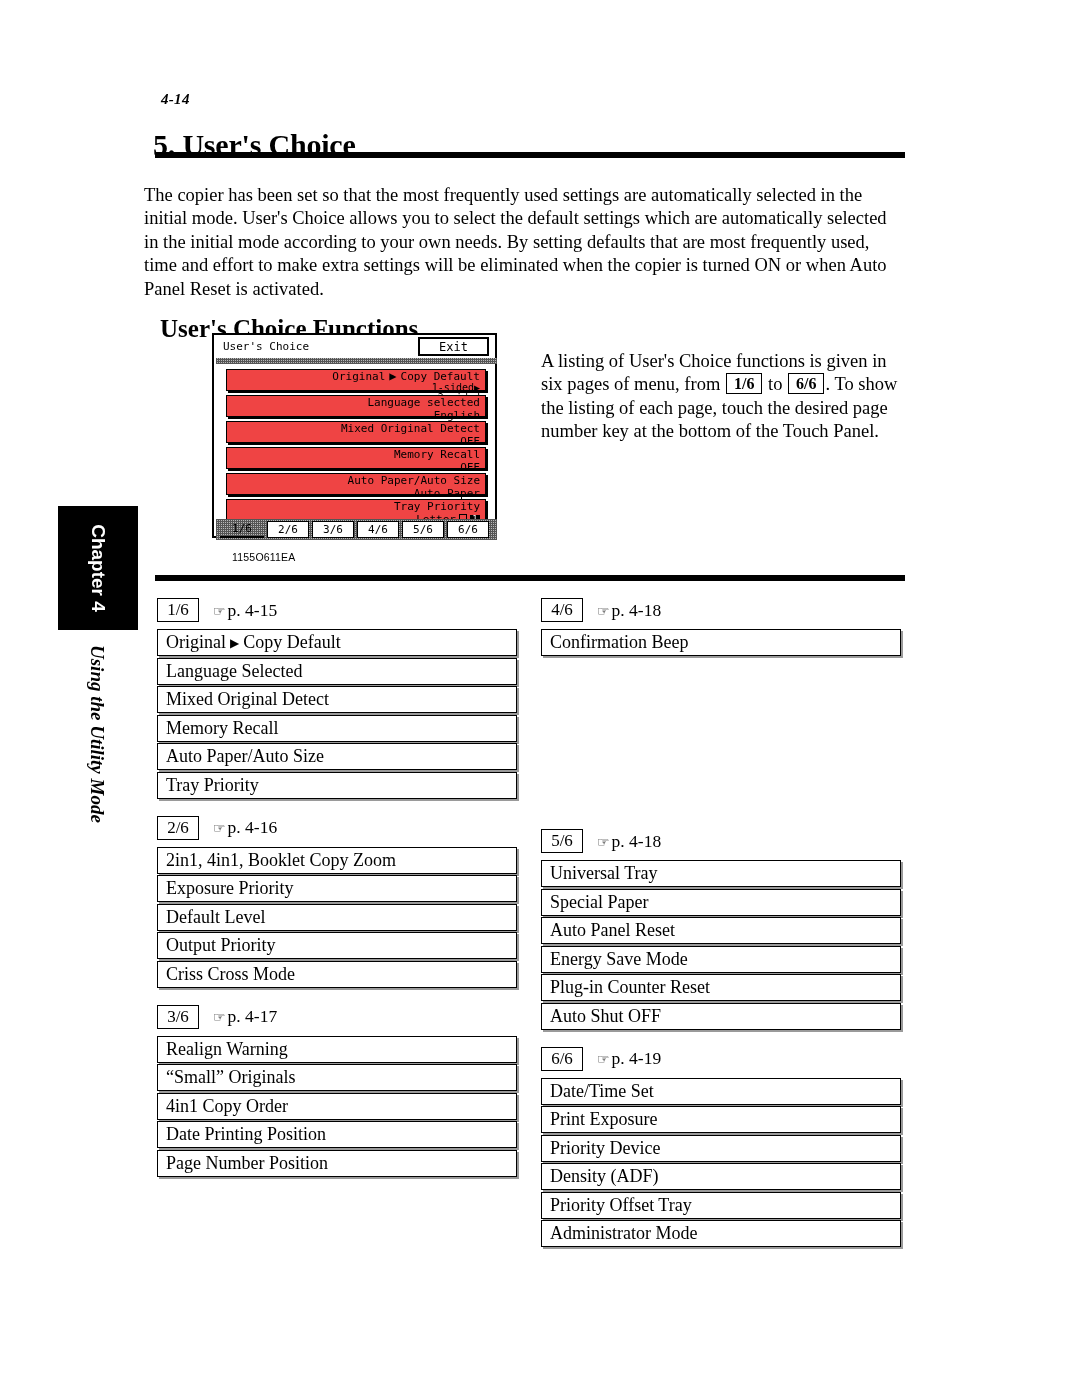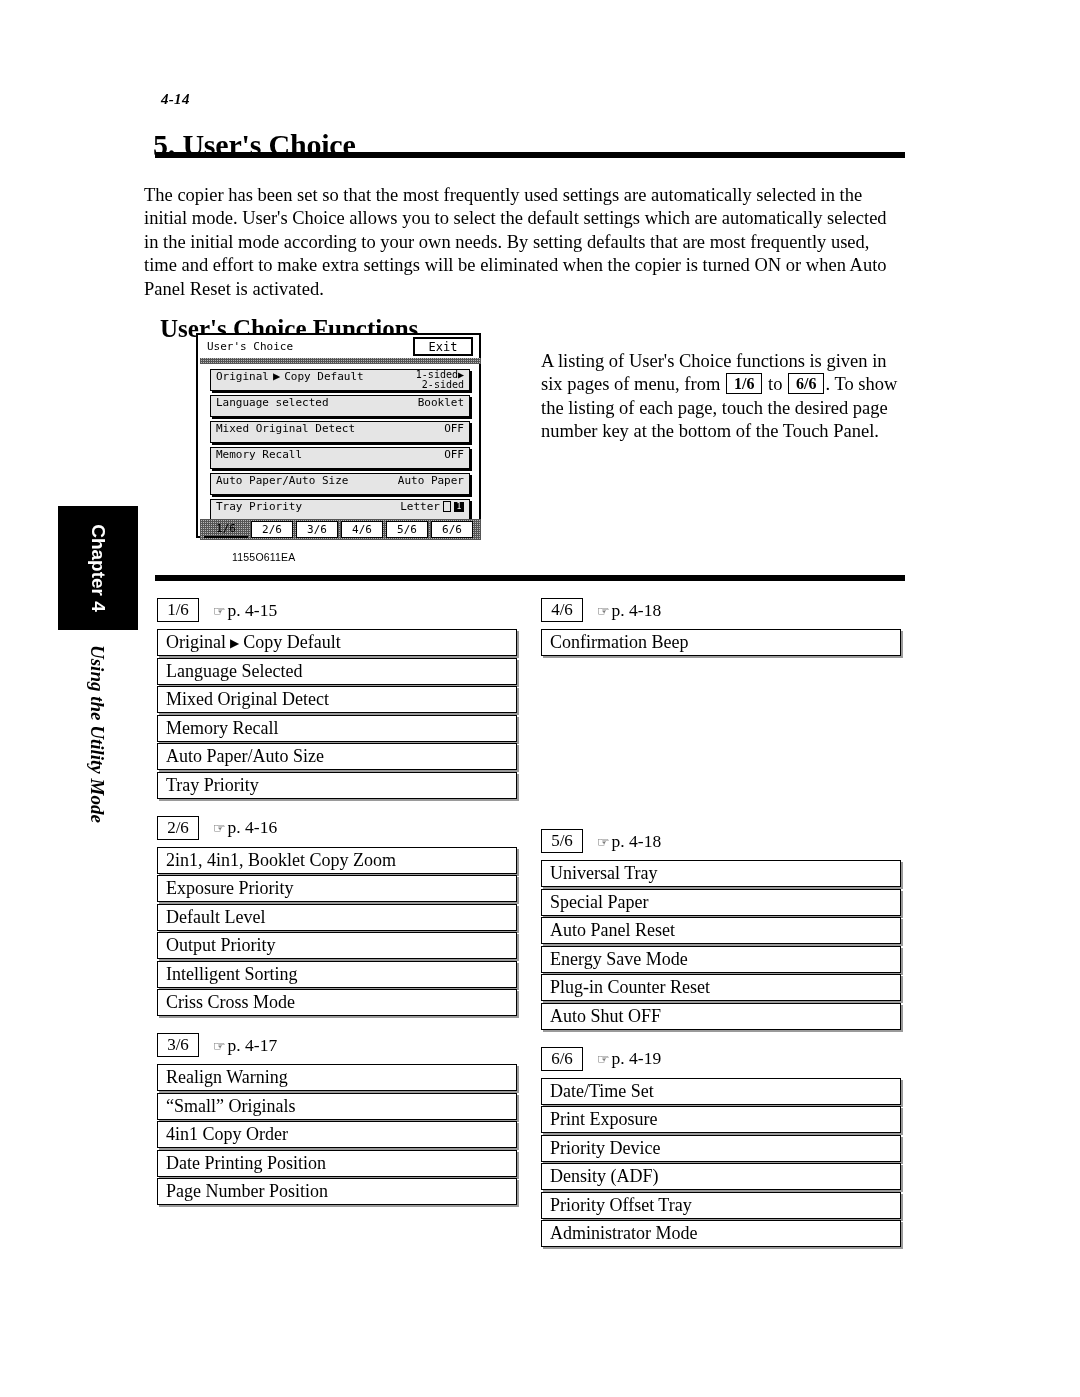--- a/index.html
+++ b/index.html
@@ -52,63 +52,64 @@
     font-family: "Liberation Serif", serif;
     font-weight: bold; font-size: 25px;
   }
 
   
   #lcd-figure {
     position: absolute; left: 196px; top: 333px;
     width: 290px; height: 215px;
   }
   #lcd-frame {
-    position: absolute; left: 0; top: 0;
+    position: absolute; left: 16px; top: 0;
     width: 285px; height: 205px;
     border: 2px solid #000;
     background: #fff;
     padding-left: 16px;
   }
   #lcd-shadow {
     position: absolute; left: 5px; top: 5px;
     width: 285px; height: 205px;
     background: #000;
     z-index: -1;
   }
   #lcd-title {
     position: absolute; left: 9px; top: 5px;
     font-family: "DejaVu Sans Mono", monospace;
     font-size: 11px;
   }
   #lcd-exit {
     position: absolute; right: 6px; top: 2px;
-    width: 60px; height: 19px;
+    width: 71px; height: 19px;
     border: 2px solid #000; background: #fff;
     font-family: "DejaVu Sans Mono", monospace;
     font-size: 12px;
     display: flex; align-items: center; justify-content: center;
   }
   #lcd-sep {
     position: absolute; left: 2px; top: 23px;
     width: 281px; height: 6px;
     background-color: #b8b8b8;
     background-image:
       repeating-linear-gradient(0deg, #555 0 1px, transparent 1px 2px),
       repeating-linear-gradient(90deg, #555 0 1px, transparent 1px 2px);
   }
   .lcd-row {
     position: absolute; left: 12px;
     width: 260px; height: 22px;
     border: 1.5px solid #000;
-    background: #e5e5e5;
+    background: #ef4444;
     box-shadow: 2px 2px 0 #000;
     font-family: "DejaVu Sans Mono", monospace;
     font-size: 11px;
-    display: flex; align-items: flex-start;
+    display: flex; align-items: flex-end;
     padding: 0 5px;
+    flex-direction: column;
   }
   .lcd-row .lbl { flex: 0 0 auto; white-space: nowrap; }
   .lcd-row .val { margin-left: auto; white-space: nowrap; text-align: right; }
   .lcd-row .val.two-line {
     line-height: 9.5px; font-size: 10px;
   }
   #lcd-r0 { top: 34px; }
   #lcd-r1 { top: 60px; }
   #lcd-r2 { top: 86px; }
   #lcd-r3 { top: 112px; }
@@ -246,21 +247,21 @@
     <div class="lcd-row" id="lcd-r0">
       <span class="lbl"><span>Original</span><span class="arrow-glyph">▶</span><span>Copy Default</span></span>
       <span class="val two-line">
         <span>1-sided▶</span><br>
         <span>2-sided</span>
       </span>
     </div>
 
     <div class="lcd-row" id="lcd-r1">
       <span class="lbl">Language selected</span>
-      <span class="val">Booklet</span>
+      <span class="val">English</span>
     </div>
 
     <div class="lcd-row" id="lcd-r2">
       <span class="lbl">Mixed Original Detect</span>
       <span class="val">OFF</span>
     </div>
 
     <div class="lcd-row" id="lcd-r3">
       <span class="lbl">Memory Recall</span>
       <span class="val">OFF</span>
@@ -333,21 +334,20 @@
       <div class="page-key">2/6</div>
       <div class="page-ref">
         <span class="pointer-icon">☞</span>
         <span>p. 4-16</span>
       </div>
     </div>
     <div class="func-box">2in1, 4in1, Booklet Copy Zoom</div>
     <div class="func-box">Exposure Priority</div>
     <div class="func-box">Default Level</div>
     <div class="func-box">Output Priority</div>
-    <div class="func-box">Intelligent Sorting</div>
     <div class="func-box">Criss Cross Mode</div>
   </div>
 
   <div class="group">
     <div class="group-head">
       <div class="page-key">3/6</div>
       <div class="page-ref">
         <span class="pointer-icon">☞</span>
         <span>p. 4-17</span>
       </div>

